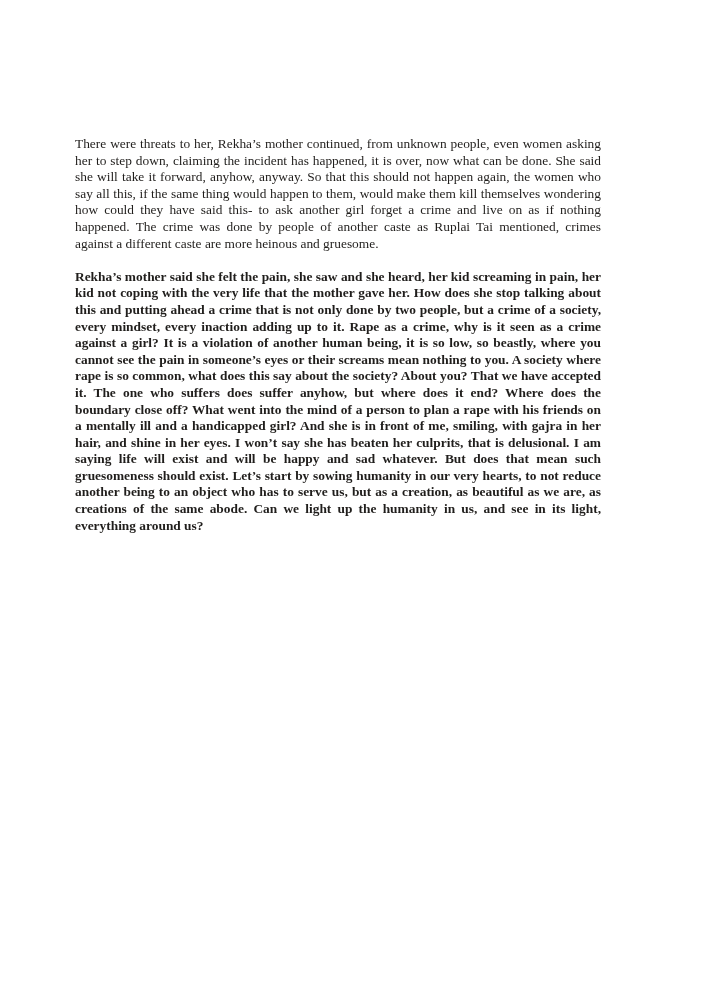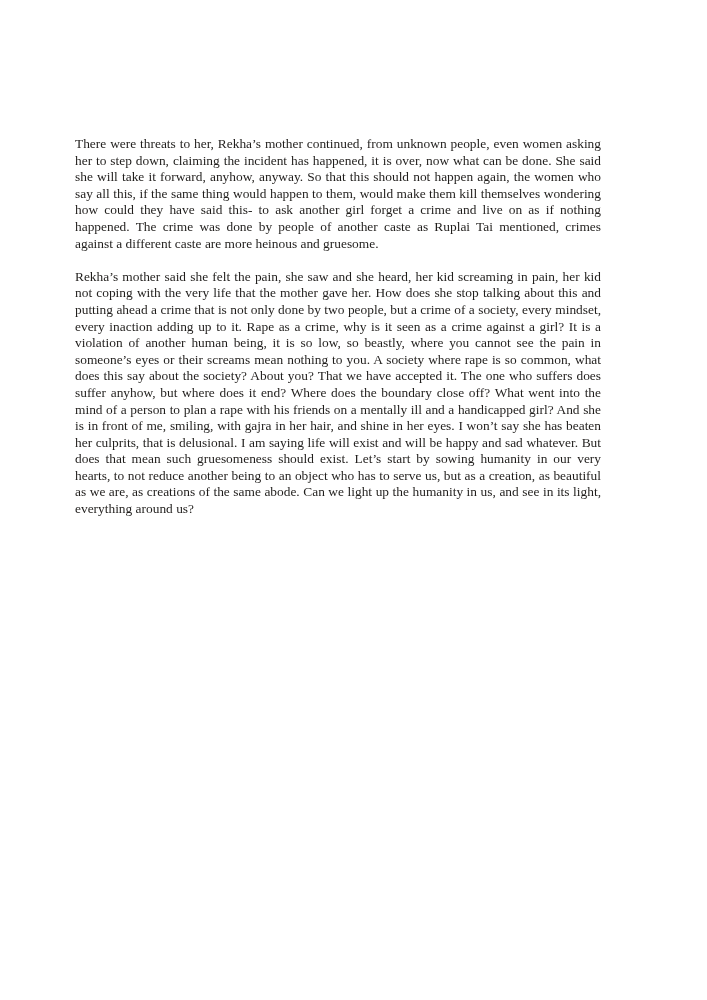--- a/index.html
+++ b/index.html
@@ -25,20 +25,21 @@
     line-height: 16.6px;
     color: #201e1c;
     text-align: justify;
     text-justify: inter-word;
   }
   .para {
     margin: 0 0 16.6px 0;
   }
   .para:last-child {
     margin-bottom: 0;
+    font-weight: bold;
   }
 </style>
 </head>
 <body>
 
 <div class="page" style="background: rgb(255, 255, 255);">
   <div class="text-block" style="color: rgb(32, 30, 28);">
     <p class="para">There were threats to her, Rekha’s mother continued, from unknown people, even women asking her to step down, claiming the incident has happened, it is over, now what can be done. She said she will take it forward, anyhow, anyway. So that this should not happen again, the women who say all this, if the same thing would happen to them, would make them kill themselves wondering how could they have said this- to ask another girl forget a crime and live on as if nothing happened. The crime was done by people of another caste as Ruplai Tai mentioned, crimes against a different caste are more heinous and gruesome.</p>
     <p class="para">Rekha’s mother said she felt the pain, she saw and she heard, her kid screaming in pain, her kid not coping with the very life that the mother gave her. How does she stop talking about this and putting ahead a crime that is not only done by two people, but a crime of a society, every mindset, every inaction adding up to it. Rape as a crime, why is it seen as a crime against a girl? It is a violation of another human being, it is so low, so beastly, where you cannot see the pain in someone’s eyes or their screams mean nothing to you. A society where rape is so common, what does this say about the society? About you? That we have accepted it. The one who suffers does suffer anyhow, but where does it end? Where does the boundary close off? What went into the mind of a person to plan a rape with his friends on a mentally ill and a handicapped girl? And she is in front of me, smiling, with gajra in her hair, and shine in her eyes. I won’t say she has beaten her culprits, that is delusional. I am saying life will exist and will be happy and sad whatever. But does that mean such gruesomeness should exist. Let’s start by sowing humanity in our very hearts, to not reduce another being to an object who has to serve us, but as a creation, as beautiful as we are, as creations of the same abode. Can we light up the humanity in us, and see in its light, everything around us?</p>
   </div>

